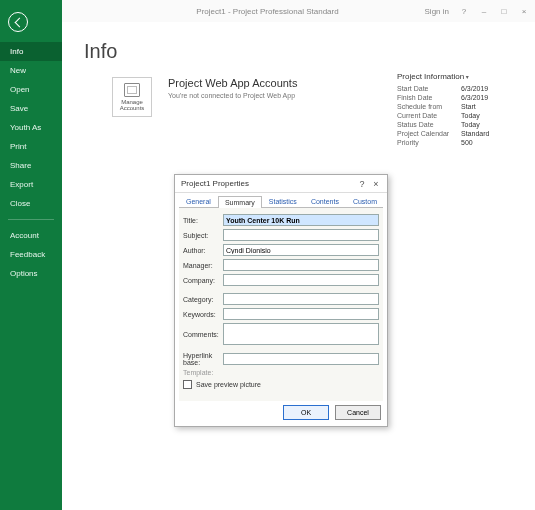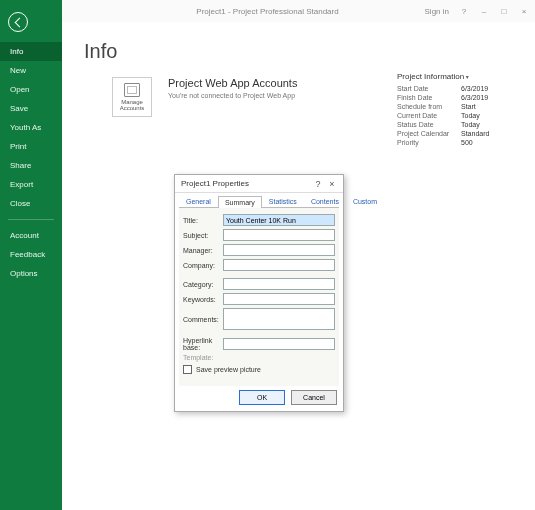--- a/index.html
+++ b/index.html
@@ -23,32 +23,32 @@
 .bigbtn .ic::after { content: ""; position: absolute; inset: 2px; border: 1px solid #bbb; }
 .sect { margin-bottom: 14px; padding-left: 28px; }
 .sect h3 { font-size: 11px; font-weight: 400; color: #333; margin-bottom: 2px; }
 .sect p { font-size: 7px; color: #777; max-width: 210px; line-height: 1.3; }
 .infoside { position: absolute; top: 50px; right: 18px; width: 120px; }
 .infoside h4 { font-size: 8px; font-weight: 400; color: #333; margin-bottom: 4px; }
 .infoside h4::after { content: " ▾"; font-size: 6px; color: #666; }
 .kv { display: flex; font-size: 7px; color: #555; margin-bottom: 2px; }
 .kv .k { width: 64px; color: #666; }
 .kv .v { color: #333; }
-.dialog { position: absolute; top: 174px; left: 174px; width: 170px; background: #fff; border: 1px solid #aaa; box-shadow: 2px 2px 6px rgba(0,0,0,.25); z-index: 10; }
+.dialog { position: absolute; top: 174px; left: 174px; width: 214px; background: #fff; border: 1px solid #aaa; box-shadow: 2px 2px 6px rgba(0,0,0,.25); z-index: 10; }
 .dlg-title { height: 18px; display: flex; align-items: center; padding: 0 4px 0 6px; font-size: 8px; color: #333; border-bottom: 1px solid #ddd; }
 .dlg-title .spacer { flex: 1; }
 .dlg-title .ctl { width: 14px; text-align: center; color: #555; font-size: 9px; cursor: pointer; }
 .tabs { display: flex; gap: 0; padding: 2px 4px 0 4px; font-size: 7px; }
 .tab { padding: 2px 6px; color: #2a5db0; border: 1px solid transparent; border-bottom: none; cursor: pointer; }
 .tab.sel { border-color: #bbb; background: #fff; position: relative; top: 1px; color: #333; }
 .dlg-body { border-top: 1px solid #bbb; margin: 0 4px; padding: 6px 4px 4px 4px; background: #f7f7f3; }
 .fld { display: flex; align-items: center; margin-bottom: 3px; }
 .fld label { width: 40px; font-size: 7px; color: #333; }
 .fld input, .fld textarea { flex: 1; height: 12px; border: 1px solid #9aa; background: #fff; font-size: 7px; padding: 0 2px; }
-.fld.sel-input input { background: #cfe6ff; }
+.fld.sel-input input { background: #cfe6ff; font-weight: bold; }
 .fld textarea { height: 22px; resize: none; }
 .tmpl { font-size: 7px; color: #999; margin: 2px 0 4px 0; }
 .chk { display: flex; align-items: center; gap: 4px; font-size: 7px; color: #333; margin: 4px 0 8px 0; }
 .chk .box { width: 9px; height: 9px; border: 1px solid #666; background: #fff; }
 .dlg-ft { display: flex; justify-content: flex-end; gap: 6px; padding: 4px 6px 6px 0; }
 .dlg-ft button { width: 46px; height: 15px; font-size: 7px; border: 1px solid #888; background: #eee; cursor: pointer; }
 .dlg-ft button.primary { border: 1.5px solid #2a6fcf; background: #eaf2fd; }
 </style>
 </head>
 <body>
@@ -146,20 +146,24 @@
   <div class="dlg-body">
     <div class="fld sel-input">
         <label>Title:</label>
         <input value="Youth Center 10K Run" style="">
       </div>
     <div class="fld">
         <label>Subject:</label>
         <input value="" style="">
       </div>
     <div class="fld">
+        <label>Author:</label>
+        <input value="Cyndi Dionisio" style="">
+      </div>
+    <div class="fld">
         <label>Manager:</label>
         <input value="" style="">
       </div>
     <div class="fld">
         <label>Company:</label>
         <input value="" style="">
       </div>
     <div style="height:4px"></div>
     <div class="fld">
         <label>Category:</label>

